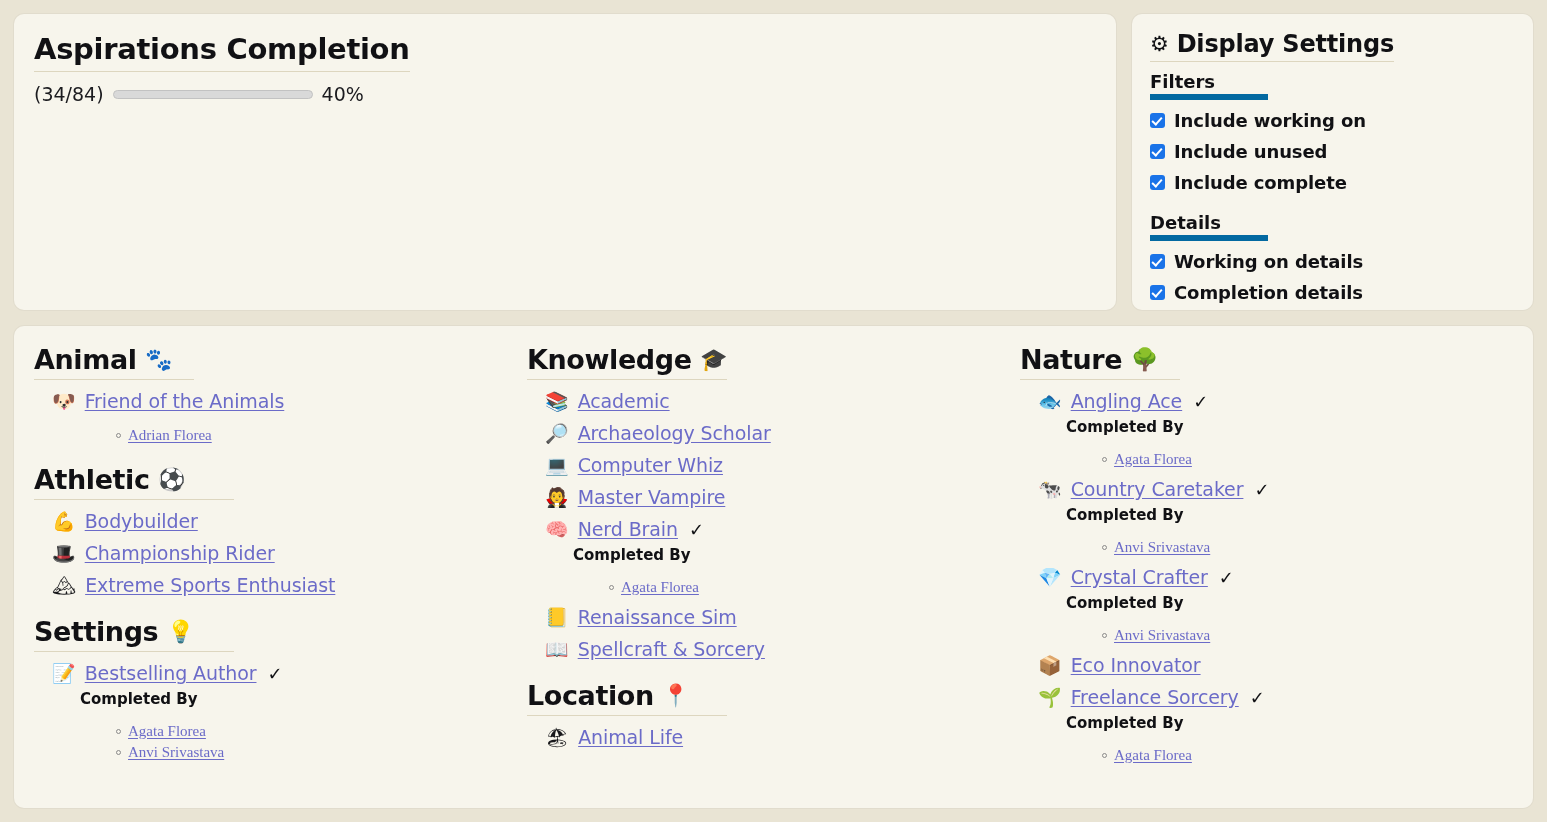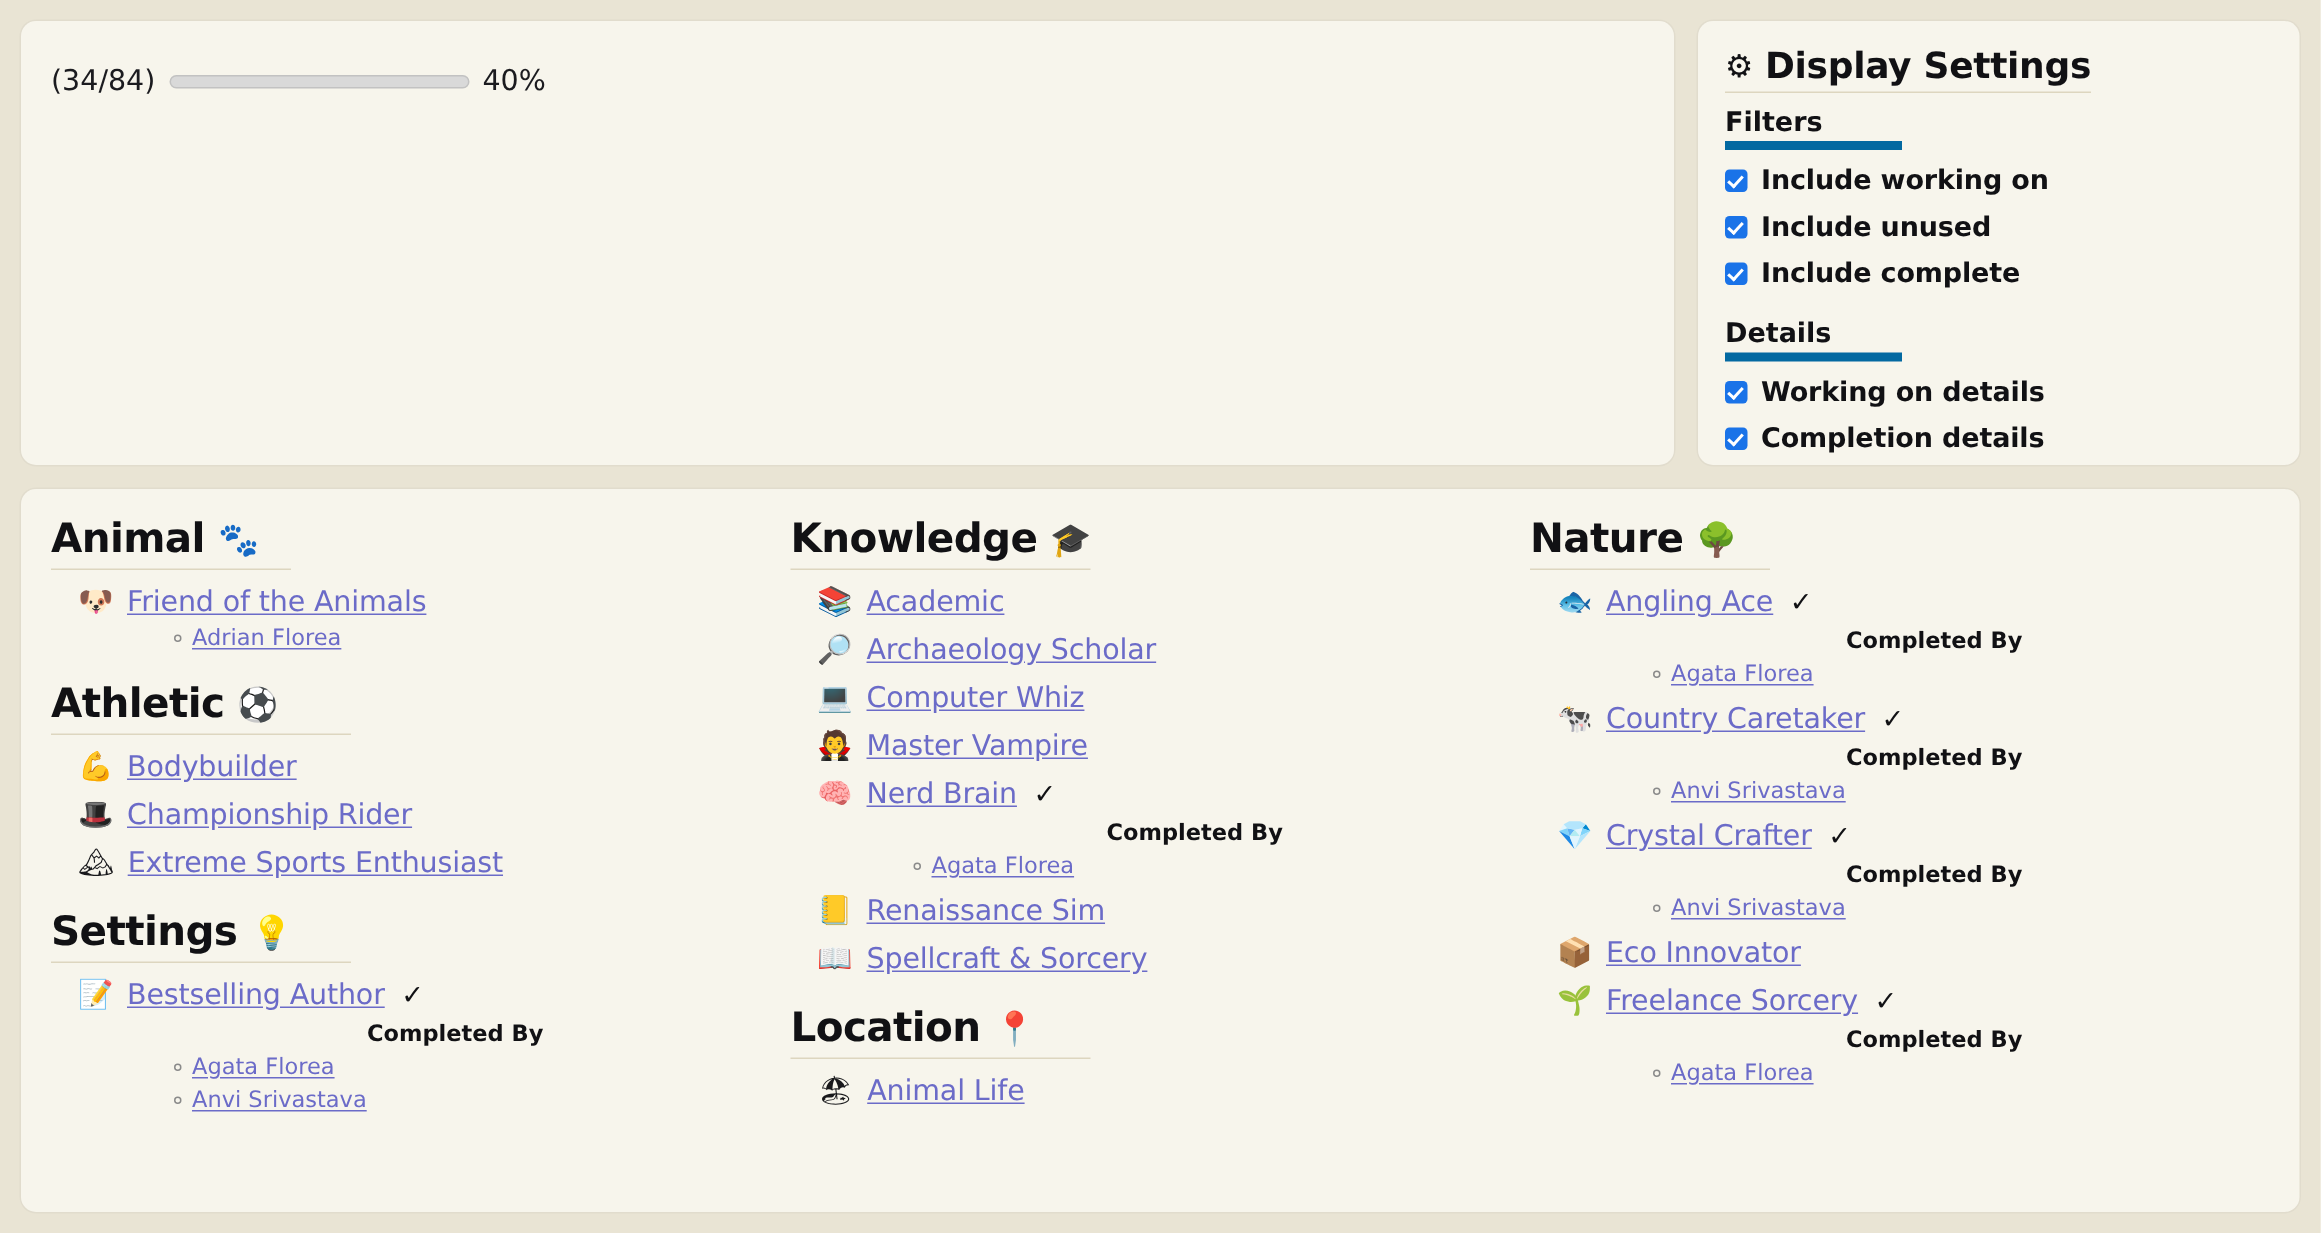--- a/index.html
+++ b/index.html
@@ -141,21 +141,20 @@
     margin-top: 16px;
     width: 1519px;
     height: 482px;
     padding: 18px 20px 0 20px;
     overflow: hidden;
   }
 
   .columns {
     display: flex;
     gap: 0;
-    text-align: center;
   }
 
   .column { width: 500px; }
 
   .cat-title {
     font-size: 27px;
     font-weight: 700;
     letter-spacing: -0.4px;
     color: #111114;
     display: flex;
@@ -199,21 +198,21 @@
   }
 
   .detail-label {
     font-size: 15px;
     font-weight: 700;
     color: #111114;
     margin-top: 6px;
     padding-left: 46px;
   }
 
-  .sim-list { margin-top: 4px; padding-left: 82px; }
+  .sim-list { margin-top: 15px; padding-left: 82px; font-family: Liberation Serif, serif; }
 
   .sim-row {
     display: flex;
     align-items: center;
     gap: 7px;
     margin-top: 4px;
   }
 
   .sim-bullet {
     width: 5px; height: 5px;
@@ -229,20 +228,21 @@
     text-underline-offset: 2px;
     cursor: pointer;
   }
 </style>
 </head>
 <body>
 
 <div class="top-row">
 
   <div class="card progress-card">
+    <div class="progress-title">Aspirations Completion</div>
     <div class="progress-row">
       <span>(34/84)</span>
       <span class="progress-track">
         <span class="progress-fill" id="progress-fill" style="width: 40%;"></span>
       </span>
       <span>40%</span>
     </div>
   </div>
 
   <div class="card settings-card">

